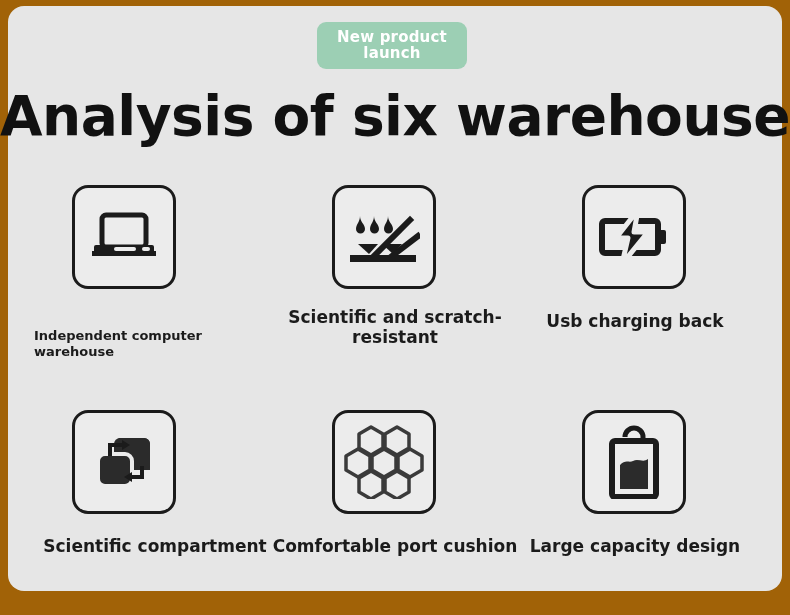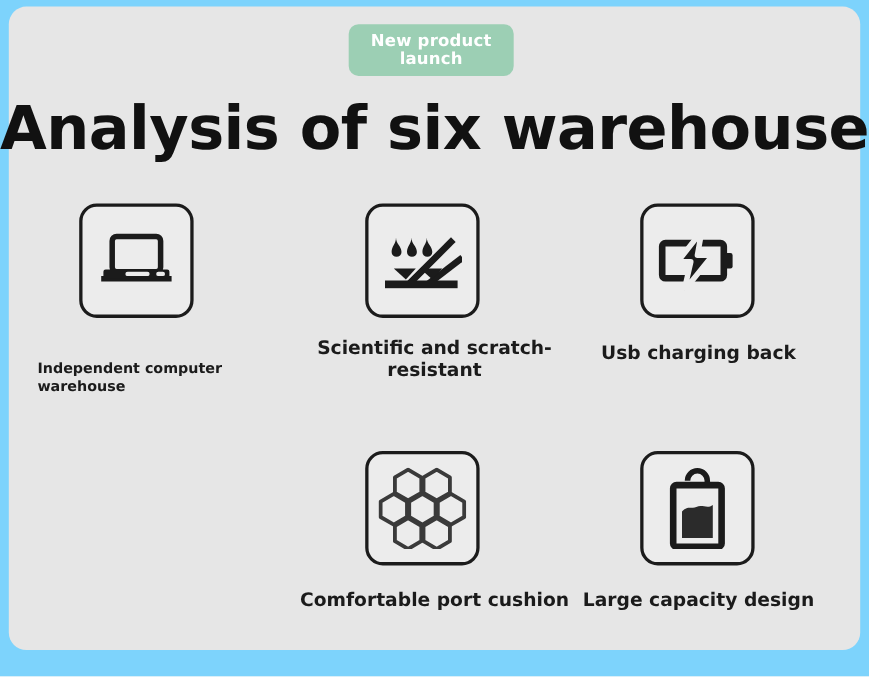--- a/index.html
+++ b/index.html
@@ -9,21 +9,21 @@
     height: 615px;
     background: #ffffff;
     font-family: "DejaVu Sans", sans-serif;
     overflow: hidden;
   }
 
   #poster {
     position: relative;
     width: 790px;
     height: 615px;
-    background: #7dd3fc;
+    background: #a16207;
   }
 
   
   #card {
     position: absolute;
     left: 8px;
     top: 6px;
     width: 774px;
     height: 585px;
     background: #e6e6e6;
@@ -178,20 +178,40 @@
           <rect x="4" y="11" width="56" height="32" rx="3" ry="3" fill="none" stroke="#1b1b1b" stroke-width="6"></rect>
           <rect x="60" y="20" width="8" height="14" rx="2" fill="#1b1b1b"></rect>
 
           <path d="M40 0 L18 28 H30 L24 54 L50 22 H36 Z" fill="#1b1b1b" stroke="#ececec" stroke-width="5" stroke-linejoin="round"></path>
         </svg>
       </span>
     </div>
     <div class="caption">Usb charging back</div>
   </div>
 
+  <div class="cell cell-r2 cell-c1" id="cell-scientific-compartment">
+    <div class="icon-box">
+      <span>
+        <svg width="64" height="60" viewBox="0 0 64 60">
+
+          <path d="M26 6 h26 a6 6 0 0 1 6 6 v26 h-16 a6 6 0 0 1 -6 -6 v-16 a4 4 0 0 0 -4 -4 Z" fill="#2b2b2b"></path>
+          <rect x="22" y="6" width="36" height="32" rx="6" fill="#2b2b2b"></rect>
+
+          <rect x="6" y="22" width="34" height="32" rx="7" fill="#2b2b2b" stroke="#ececec" stroke-width="4"></rect>
+
+          <path d="M18 22 v-9 h14" fill="none" stroke="#1b1b1b" stroke-width="4" stroke-linecap="square"></path>
+          <path d="M30 8 l8 5 l-8 5 Z" fill="#1b1b1b"></path>
+
+          <path d="M50 36 v9 h-12" fill="none" stroke="#1b1b1b" stroke-width="4" stroke-linecap="square"></path>
+          <path d="M40 40 l-8 5 l8 5 Z" fill="#1b1b1b"></path>
+        </svg>
+      </span>
+    </div>
+    <div class="caption">Scientific compartment</div>
+  </div>
 
   <div class="cell cell-r2 cell-c2" id="cell-comfortable-back-cushion">
     <div class="icon-box">
       <span>
         <svg width="80" height="74" viewBox="0 0 80 74">
           <g fill="none" stroke="#3a3a3a" stroke-width="3.5" stroke-linejoin="round">
 
             <polygon points="27,2 39,9 39,23 27,30 15,23 15,9"></polygon>
             <polygon points="53,2 65,9 65,23 53,30 41,23 41,9"></polygon>
 

